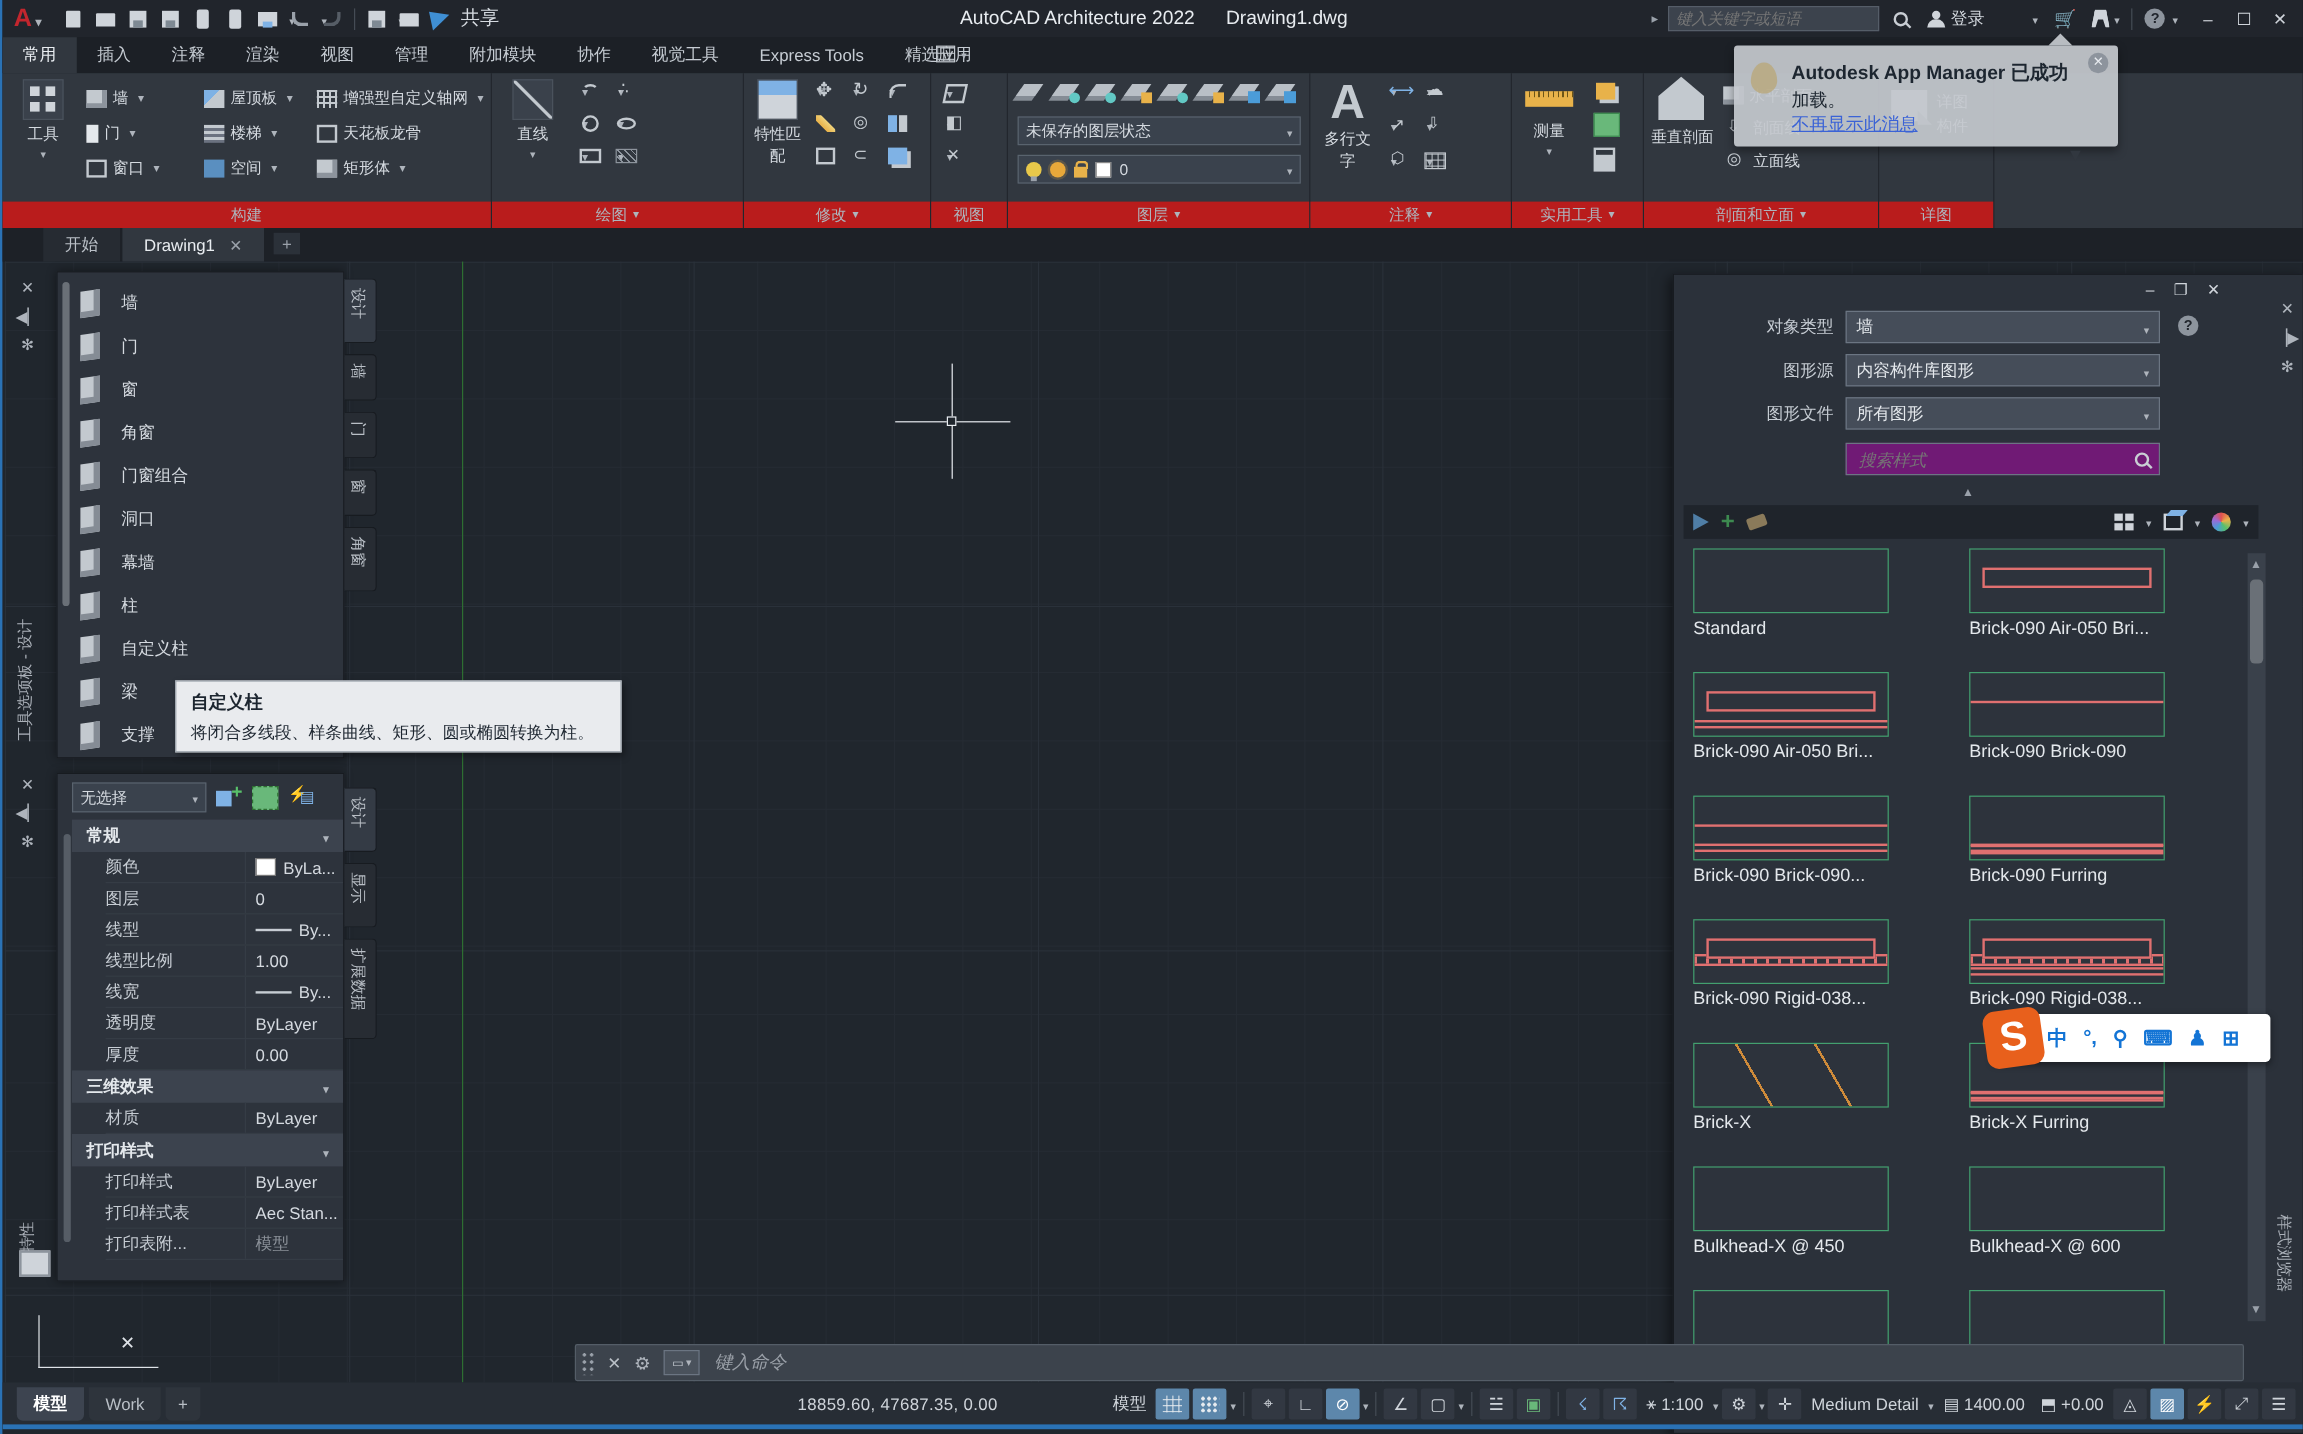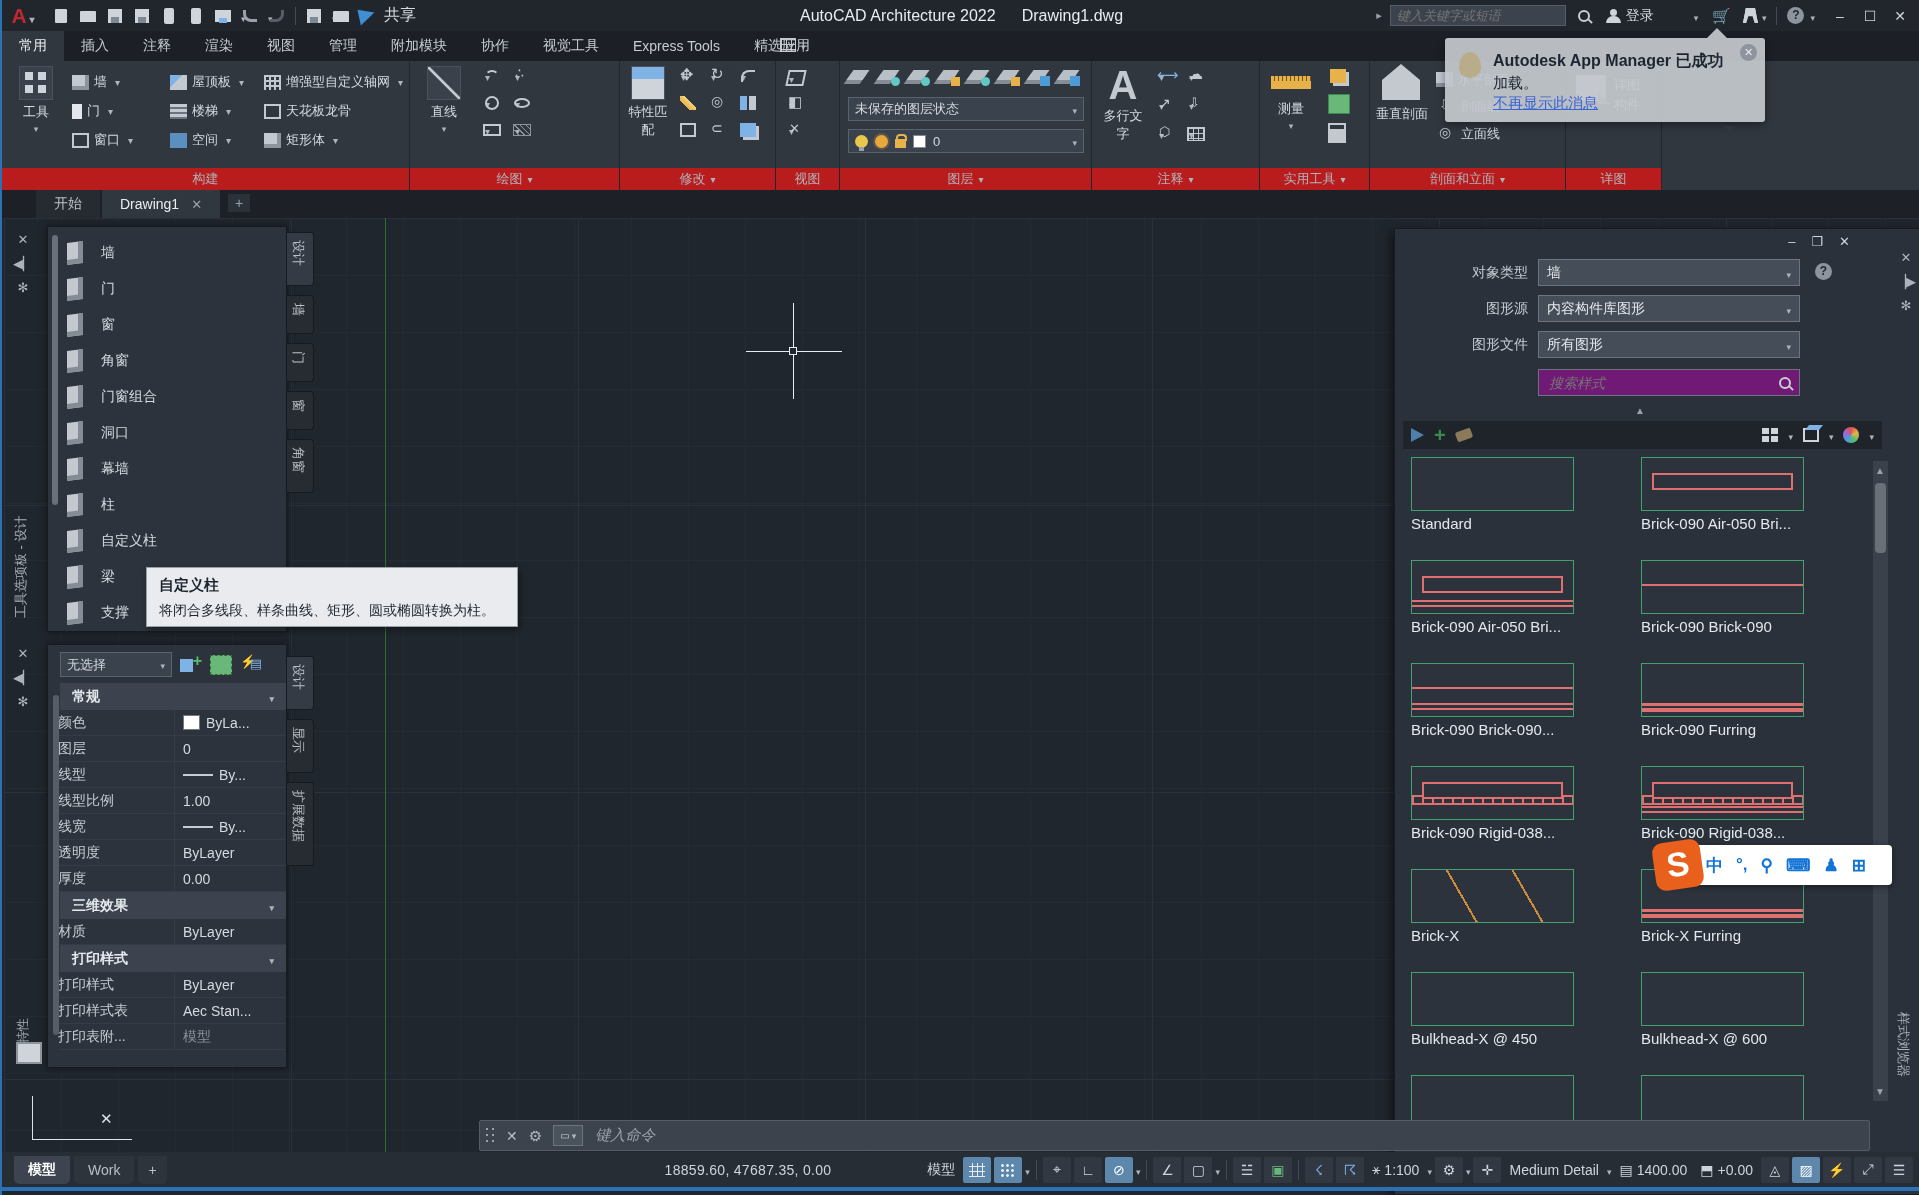--- a/index.html
+++ b/index.html
@@ -147,21 +147,21 @@
   .seldrop .sp{flex:1;}
   .selic2{width:22px;height:20px;position:relative;}
   .selic2::before{content:"";position:absolute;left:0;top:4px;width:13px;height:13px;background:#7fb2e5;}
   .selic2::after{content:"+";position:absolute;right:0;top:-3px;color:#58c06a;font-weight:bold;}
   .selic3{width:22px;height:20px;background:#69b87a;border:1px dashed #2d6e31;}
   .selic4{width:22px;height:20px;position:relative;}
   .selic4::before{content:"⚡";position:absolute;left:0;top:-1px;color:#e8b24a;font-size:13px;}
   .selic4::after{content:"▤";position:absolute;right:0;top:1px;color:#7fb2e5;font-size:13px;}
   .grphead{height:27px;background:#3c434e;color:#e4e8ec;font-size:14px;font-weight:bold;display:flex;align-items:center;padding:0 12px;margin-left:12px;}
   .grphead .sp{flex:1;}
-  .prow{display:flex;height:26px;font-size:14px;color:#c6ccd3;margin-left:10px;border-bottom:1px solid #353c45;}
+  .prow{display:flex;height:26px;font-size:14px;color:#c6ccd3;margin-left:40px;border-bottom:1px solid #353c45;}
   .prow .k{width:116px;display:flex;align-items:center;}
   .prow .v{flex:1;display:flex;align-items:center;color:#d5dae0;border-left:1px solid #353c45;padding-left:8px;gap:6px;}
   .v.swatch::before{content:"";width:15px;height:13px;background:#fff;border:1px solid #777;}
   .v.dashline::before{content:"";width:30px;height:2px;background:#c6ccd3;}
   .v.dim{color:#8a9098;}
   .propscroll{position:absolute;left:5px;top:50px;width:6px;height:340px;background:#565d66;border-radius:3px;}
   .monic{position:absolute;width:26px;height:22px;background:#cfd4da;border:2px solid #8d949d;}
   
   #browser{left:1392px;top:228px;width:527px;height:967px;background:#2b313a;border:1px solid #171b20;box-shadow:-3px 3px 10px rgba(0,0,0,.5);}
   .bwinbtns{position:absolute;right:70px;top:5px;display:flex;gap:16px;color:#cfd4da;font-size:13px;}

